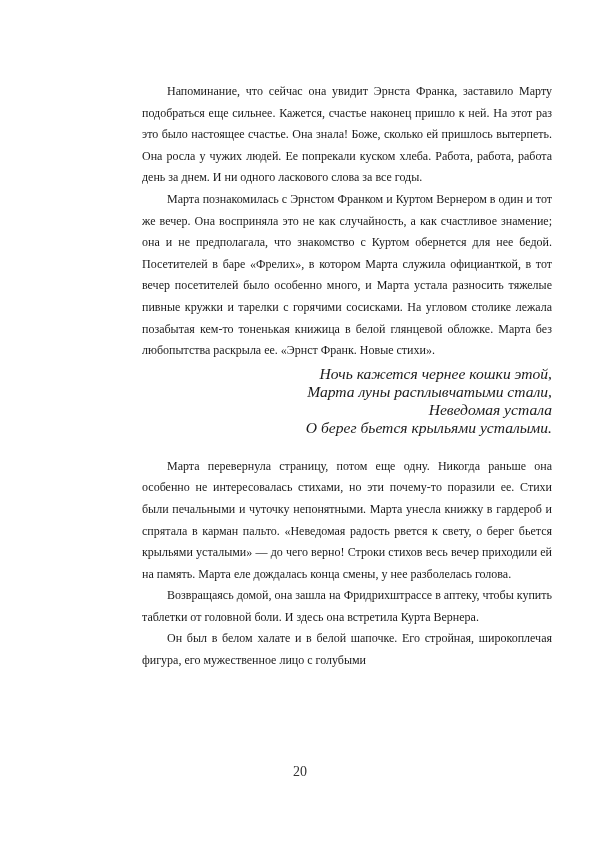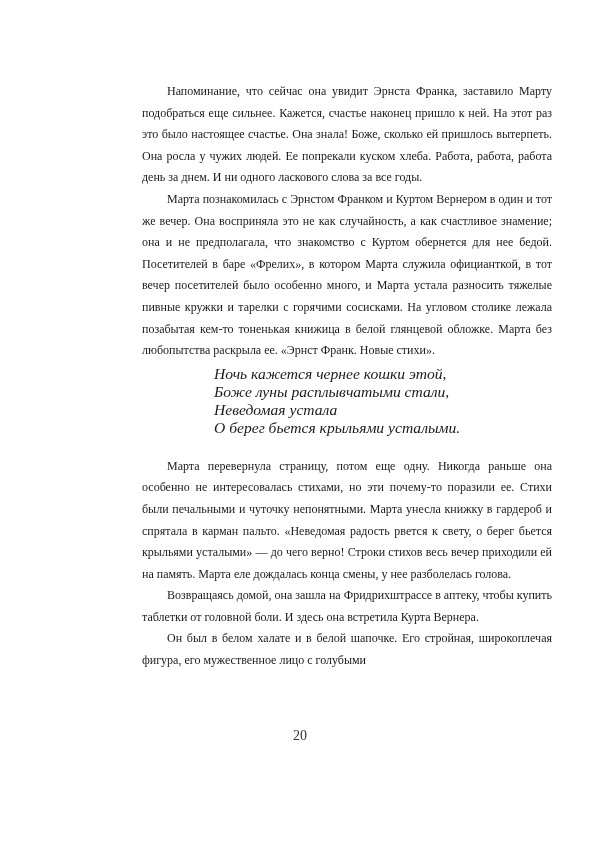--- a/index.html
+++ b/index.html
@@ -5,39 +5,39 @@
   html, body { margin: 0; padding: 0; }
   body {
     width: 600px; height: 852px; background: #ffffff; position: relative; overflow: hidden;
     font-family: "Liberation Serif", "DejaVu Serif", serif; color: #1a1a1a;
   }
   .page { position: absolute; left: 142px; top: 81px; width: 410px; }
   .para {
     margin: 0; font-size: 12px; line-height: 21.6px; text-align: justify;
     text-indent: 25px; hyphens: manual; word-spacing: 0px;
   }
-  .poem { margin: 3px 0 0 72px; font-style: italic; font-size: 15.6px; line-height: 18px; }
+  .poem { margin: 3px 0 0 72px; font-style: italic; font-size: 15.6px; line-height: 18px; text-align: right; }
   .poem-line { display: block; white-space: nowrap; }
   .poem-line.indented { padding-left: 70px; }
   .poem-gap { height: 19px; }
   .page-number {
-    position: absolute; top: 728px; left: 0; width: 600px; text-align: center;
+    position: absolute; top: 764px; left: 0; width: 600px; text-align: center;
     font-size: 14px; color: #333;
   }
 </style>
 </head>
 <body>
 
 <div class="page">
   <p class="para">Напоминание, что сейчас она увидит Эрнста Франка, заставило Марту подобраться еще сильнее. Кажется, счастье наконец пришло к ней. На этот раз это было настоящее счастье. Она знала! Боже, сколько ей пришлось вытерпеть. Она росла у чужих людей. Ее попрекали куском хлеба. Работа, работа, работа день за днем. И ни одного ласкового слова за все годы.</p>
   <p class="para">Марта познакомилась с Эрнстом Франком и Куртом Вернером в один и тот же вечер. Она восприняла это не как случайность, а как счастливое знамение; она и не предполагала, что знакомство с Куртом обернется для нее бедой. Посетителей в баре «Фрелих», в котором Марта служила официанткой, в тот вечер посетителей было особенно много, и Марта устала разносить тяжелые пивные кружки и тарелки с горячими сосисками. На угловом столике лежала позабытая кем-то тоненькая книжица в белой глянцевой обложке. Марта без любопытства раскрыла ее. «Эрнст Франк. Новые стихи».</p>
 
   <div class="poem">
     <span class="poem-line">Ночь кажется чернее кошки этой,</span>
-    <span class="poem-line">Боже луны расплывчатыми стали,</span>
+    <span class="poem-line">Марта луны расплывчатыми стали,</span>
     <span class="poem-line">Неведомая устала</span>
     <span class="poem-line">О берег бьется крыльями усталыми.</span>
   </div>
   <div class="poem-gap"></div>
 
   <p class="para">Марта перевернула страницу, потом еще одну. Никогда раньше она особенно не интересовалась стихами, но эти почему-то поразили ее. Стихи были печальными и чуточку непонятными. Марта унесла книжку в гардероб и спрятала в карман пальто. «Неведомая радость рвется к свету, о берег бьется крыльями усталыми» — до чего верно! Строки стихов весь вечер приходили ей на память. Марта еле дождалась конца смены, у нее разболелась голова.</p>
   <p class="para">Возвращаясь домой, она зашла на Фридрихштрассе в аптеку, чтобы купить таблетки от головной боли. И здесь она встретила Курта Вернера.</p>
   <p class="para">Он был в белом халате и в белой шапочке. Его стройная, широкоплечая фигура, его мужественное лицо с голубыми</p>
 </div>
 

